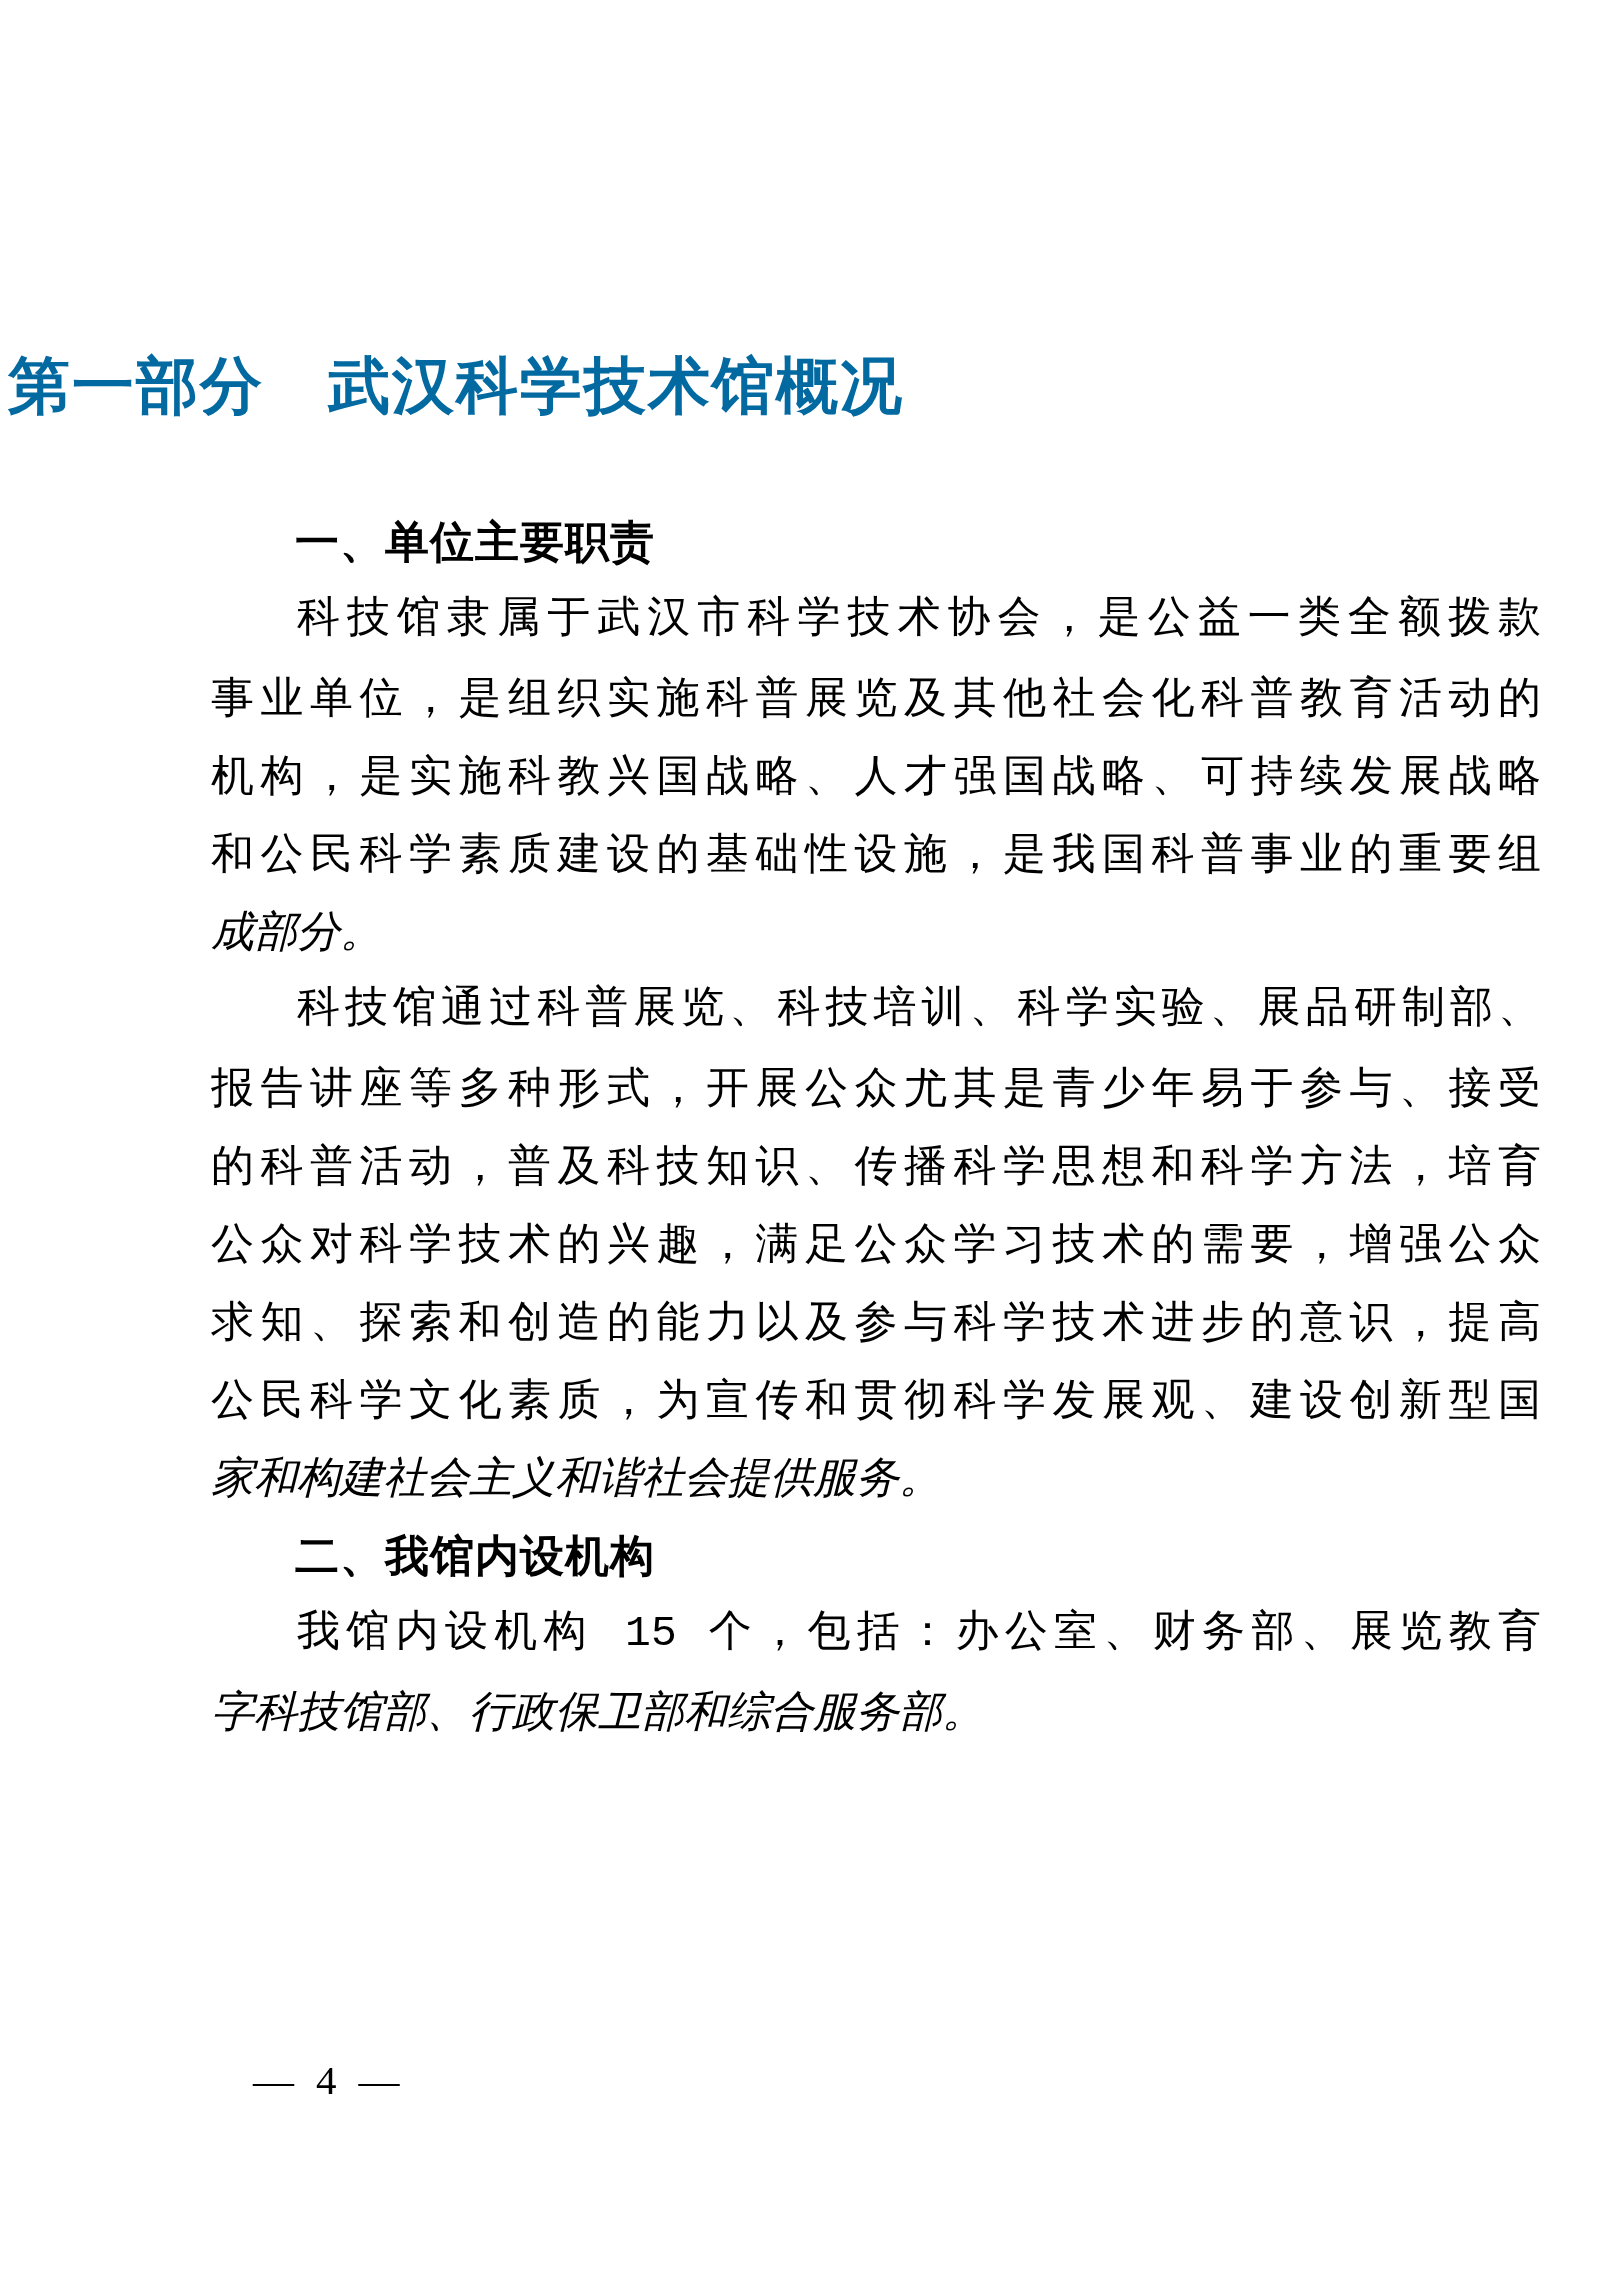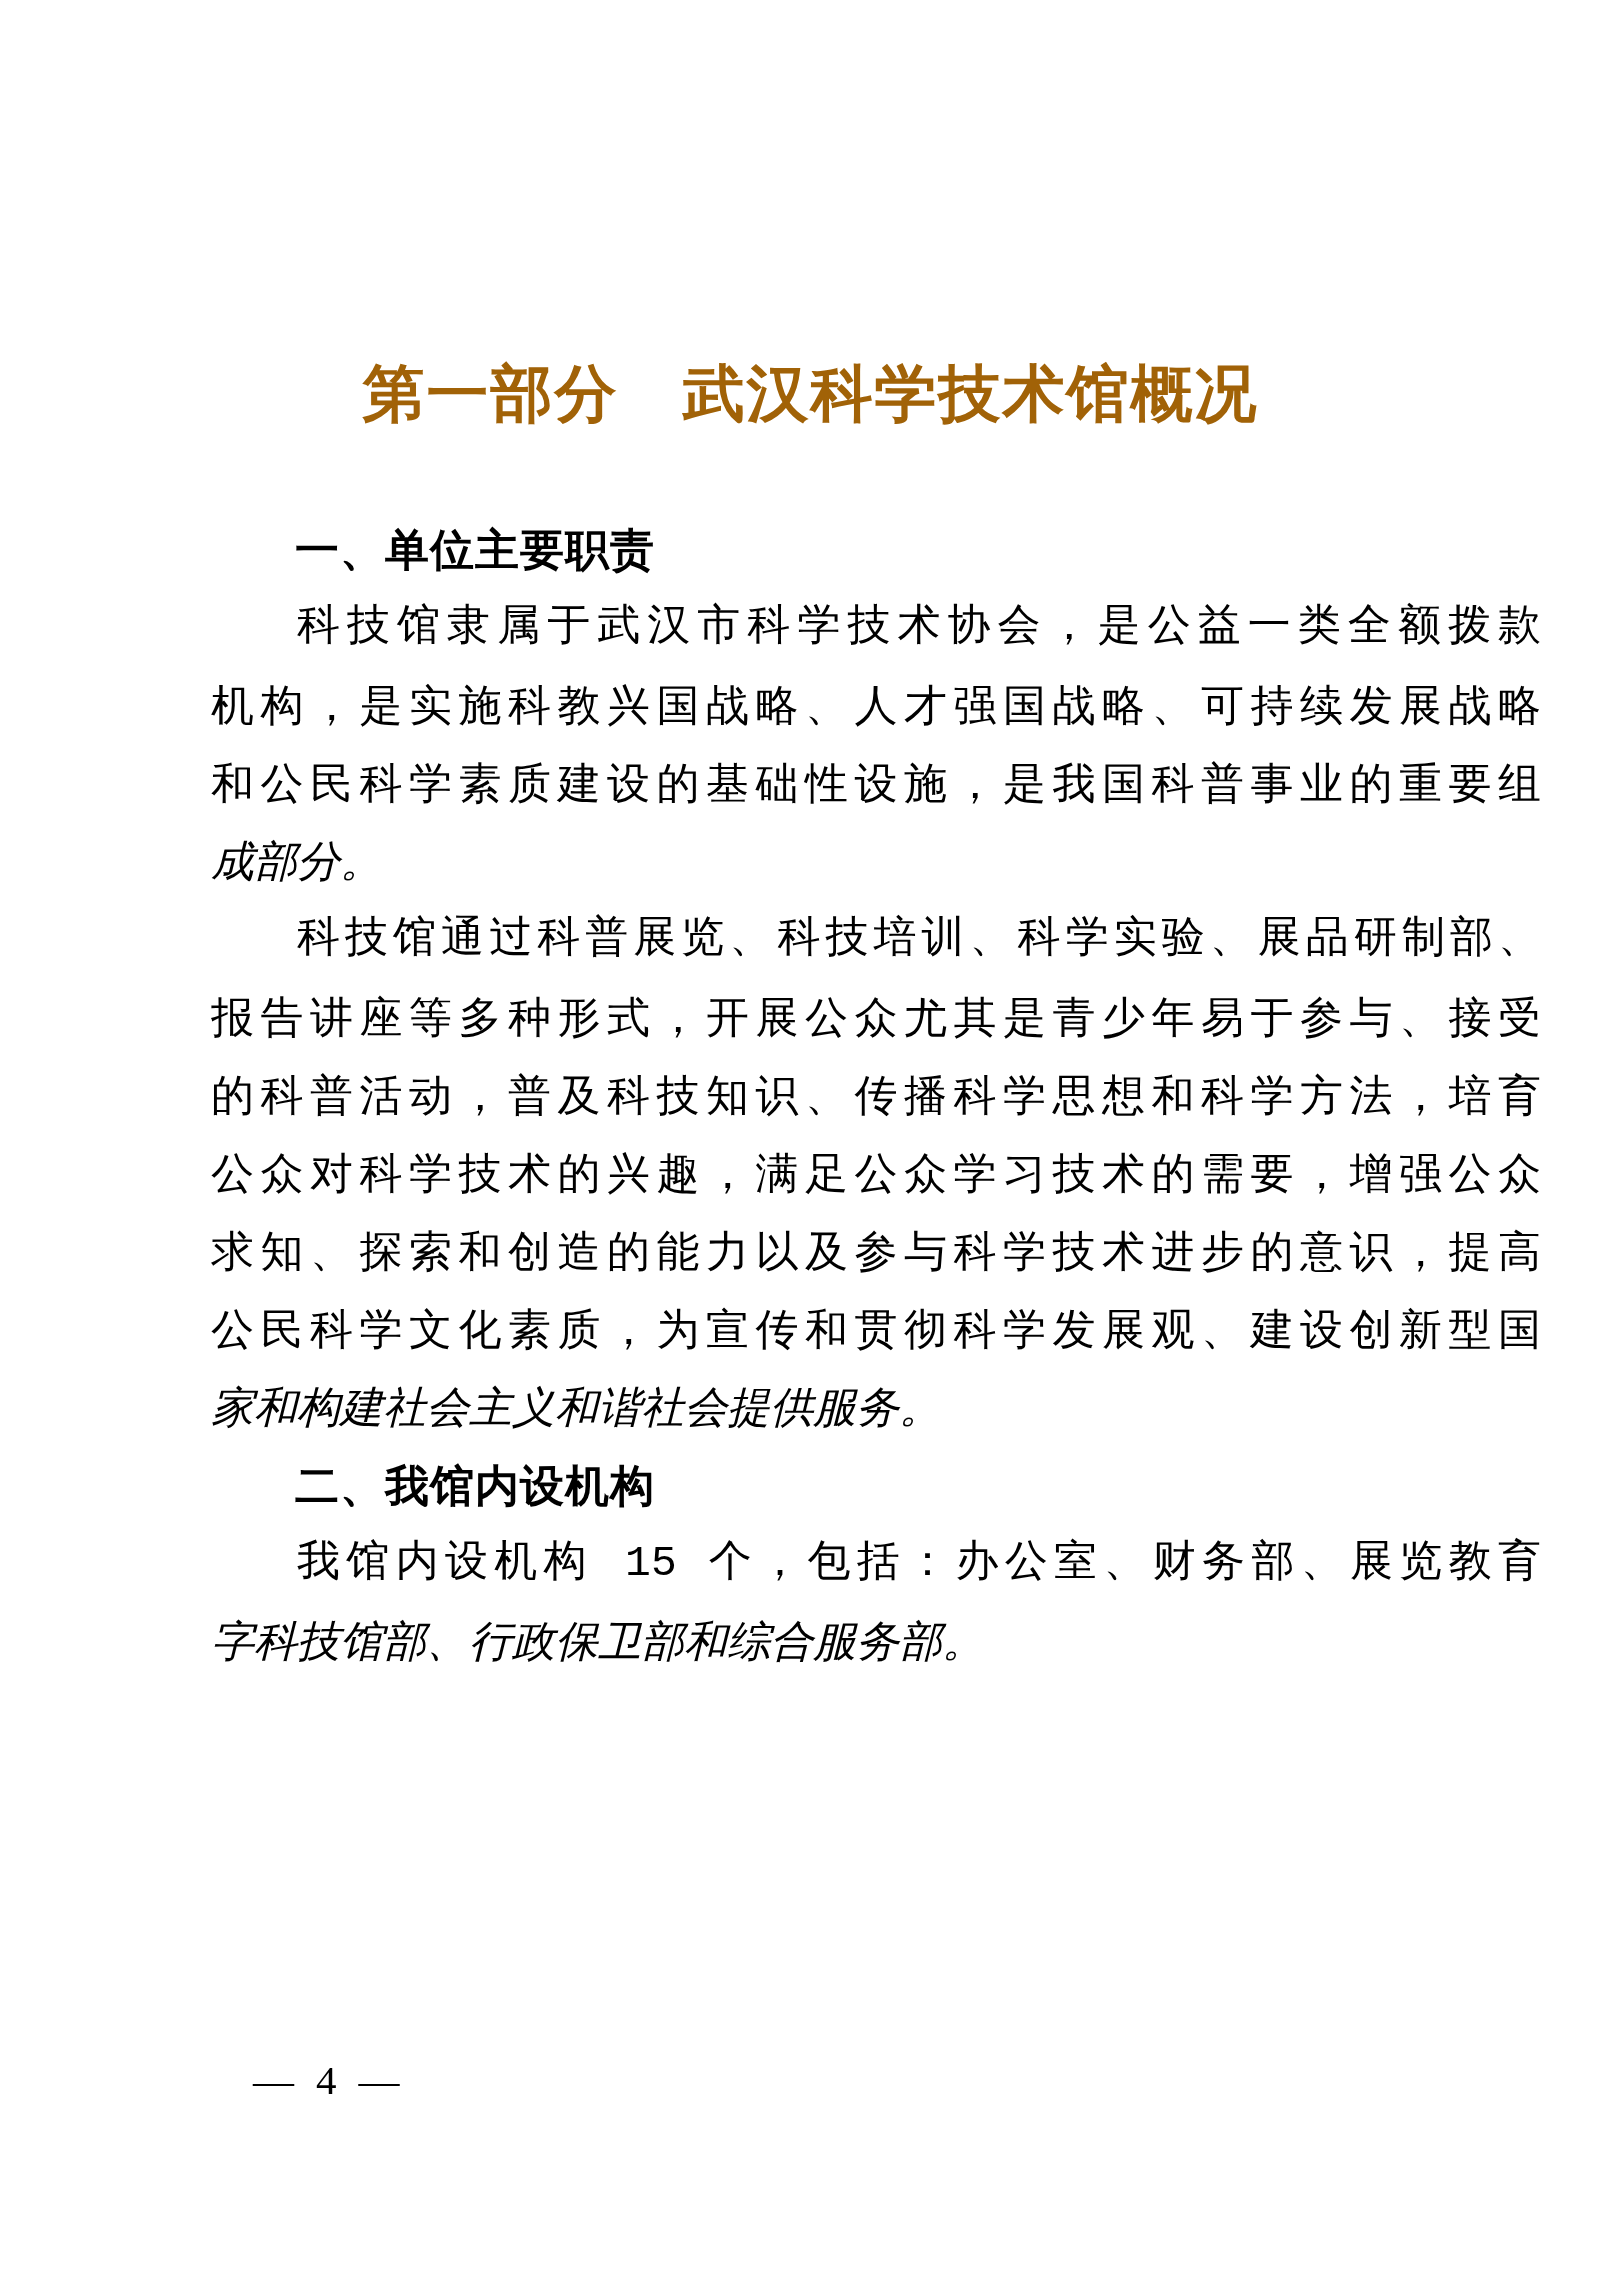--- a/index.html
+++ b/index.html
@@ -10,29 +10,28 @@
   .page {
     position: relative;
     width: 1621px;
     height: 2293px;
     margin: 0 auto;
     background: #ffffff;
     color: #000000;
     overflow: hidden;
   }
   .doc-title {
-    margin: 16px;
+    margin: 8px;
     padding-top: 333px;
-    text-align: center;
     font-family: "Liberation Serif", "DejaVu Serif", serif;
     font-weight: 900;
     font-size: 62px;
     line-height: 90px;
     letter-spacing: 2px;
-    color: #a16207;
+    color: #0369a1;
   }
   .body-block {
     margin-top: 72px;
     padding-left: 211px;
     padding-right: 80px;
   }
   .heading-line {
     height: 78px;
     line-height: 78px;
     padding-left: 84px;
@@ -76,20 +75,21 @@
 
 <div class="page">
 
   <h1 class="doc-title">第一部分　武汉科学技术馆概况</h1>
 
   <div class="body-block">
 
     <div class="heading-line">一、单位主要职责</div>
 
     <div class="text-line first">科技馆隶属于武汉市科学技术协会，是公益一类全额拨款</div>
+    <div class="text-line">事业单位，是组织实施科普展览及其他社会化科普教育活动的</div>
     <div class="text-line">机构，是实施科教兴国战略、人才强国战略、可持续发展战略</div>
     <div class="text-line">和公民科学素质建设的基础性设施，是我国科普事业的重要组</div>
     <div class="text-line para-end">成部分。</div>
 
     <div class="text-line first">科技馆通过科普展览、科技培训、科学实验、展品研制部、</div>
     <div class="text-line">报告讲座等多种形式，开展公众尤其是青少年易于参与、接受</div>
     <div class="text-line">的科普活动，普及科技知识、传播科学思想和科学方法，培育</div>
     <div class="text-line">公众对科学技术的兴趣，满足公众学习技术的需要，增强公众</div>
     <div class="text-line">求知、探索和创造的能力以及参与科学技术进步的意识，提高</div>
     <div class="text-line">公民科学文化素质，为宣传和贯彻科学发展观、建设创新型国</div>

